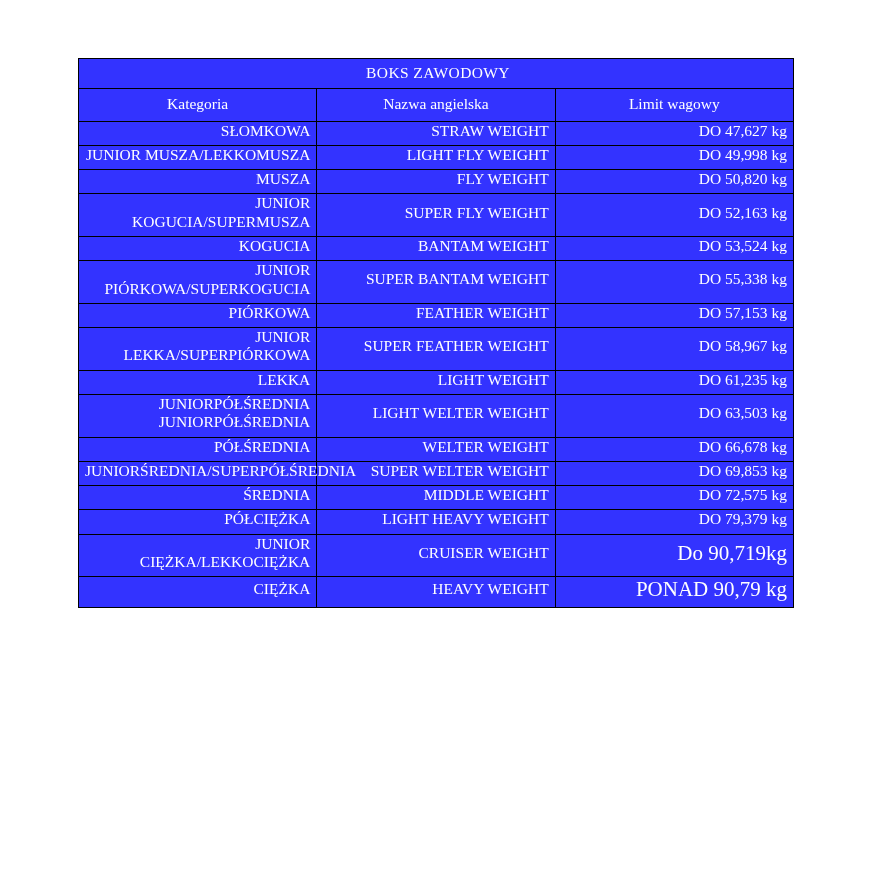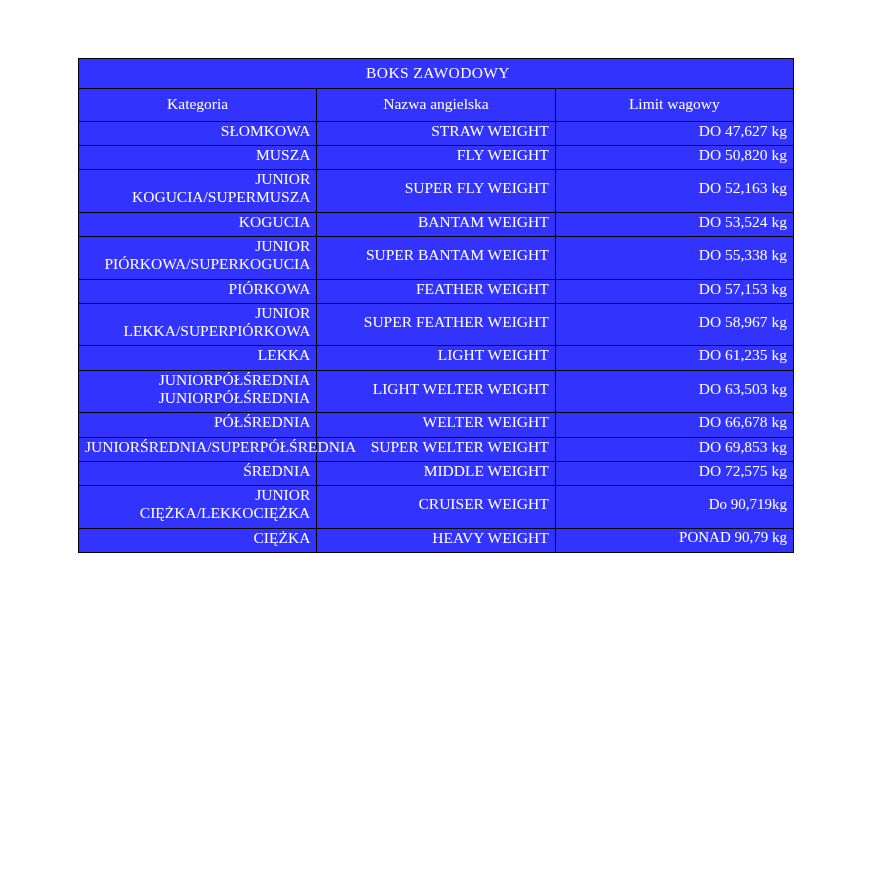--- a/index.html
+++ b/index.html
@@ -51,21 +51,21 @@
     text-align: center;
     font-weight: normal;
     padding: 6px 4px 7px 4px;
   }
   td.c-cat { width: 368px; }
   td.c-eng { width: 208px; }
   td.c-lim { width: 138px; text-align: center; }
   th.c-cat { width: 368px; }
   th.c-eng { width: 208px; }
   th.c-lim { width: 138px; }
-  td.c-lim.smaller { font-size: 15px; }
+  td.c-lim.smaller { font-size: 21px; }
 </style>
 </head>
 <body>
 
 <div id="page">
   <div class="table-wrap">
     <table class="wtable">
       <tbody>
         <tr class="title-row">
           <td colspan="3">BOKS ZAWODOWY</td>
@@ -73,20 +73,25 @@
         <tr class="head-row">
           <th class="c-cat">Kategoria</th>
           <th class="c-eng">Nazwa angielska</th>
           <th class="c-lim">Limit wagowy</th>
         </tr>
 
         <tr>
           <td class="c-cat">SŁOMKOWA</td>
           <td class="c-eng">STRAW WEIGHT</td>
           <td class="c-lim">DO 47,627 kg</td>
+        </tr>
+        <tr>
+          <td class="c-cat">JUNIOR MUSZA/LEKKOMUSZA</td>
+          <td class="c-eng">LIGHT  FLY WEIGHT</td>
+          <td class="c-lim">DO 49,998 kg</td>
         </tr>
         <tr>
           <td class="c-cat">MUSZA</td>
           <td class="c-eng">FLY WEIGHT</td>
           <td class="c-lim">DO 50,820 kg</td>
         </tr>
         <tr>
           <td class="c-cat">JUNIOR KOGUCIA/SUPERMUSZA</td>
           <td class="c-eng">SUPER FLY WEIGHT</td>
           <td class="c-lim">DO 52,163 kg</td>
@@ -130,20 +135,25 @@
           <td class="c-cat">JUNIORŚREDNIA/SUPERPÓŁŚREDNIA</td>
           <td class="c-eng">SUPER WELTER WEIGHT</td>
           <td class="c-lim">DO 69,853 kg</td>
         </tr>
         <tr>
           <td class="c-cat">ŚREDNIA</td>
           <td class="c-eng">MIDDLE WEIGHT</td>
           <td class="c-lim">DO 72,575 kg</td>
         </tr>
         <tr>
+          <td class="c-cat">PÓŁCIĘŻKA</td>
+          <td class="c-eng">LIGHT  HEAVY WEIGHT</td>
+          <td class="c-lim">DO 79,379 kg</td>
+        </tr>
+        <tr>
           <td class="c-cat">JUNIOR CIĘŻKA/LEKKOCIĘŻKA</td>
           <td class="c-eng">CRUISER WEIGHT</td>
           <td class="c-lim smaller">Do 90,719kg</td>
         </tr>
         <tr>
           <td class="c-cat">CIĘŻKA</td>
           <td class="c-eng">HEAVY WEIGHT</td>
           <td class="c-lim smaller">PONAD 90,79 kg</td>
         </tr>
       </tbody>

